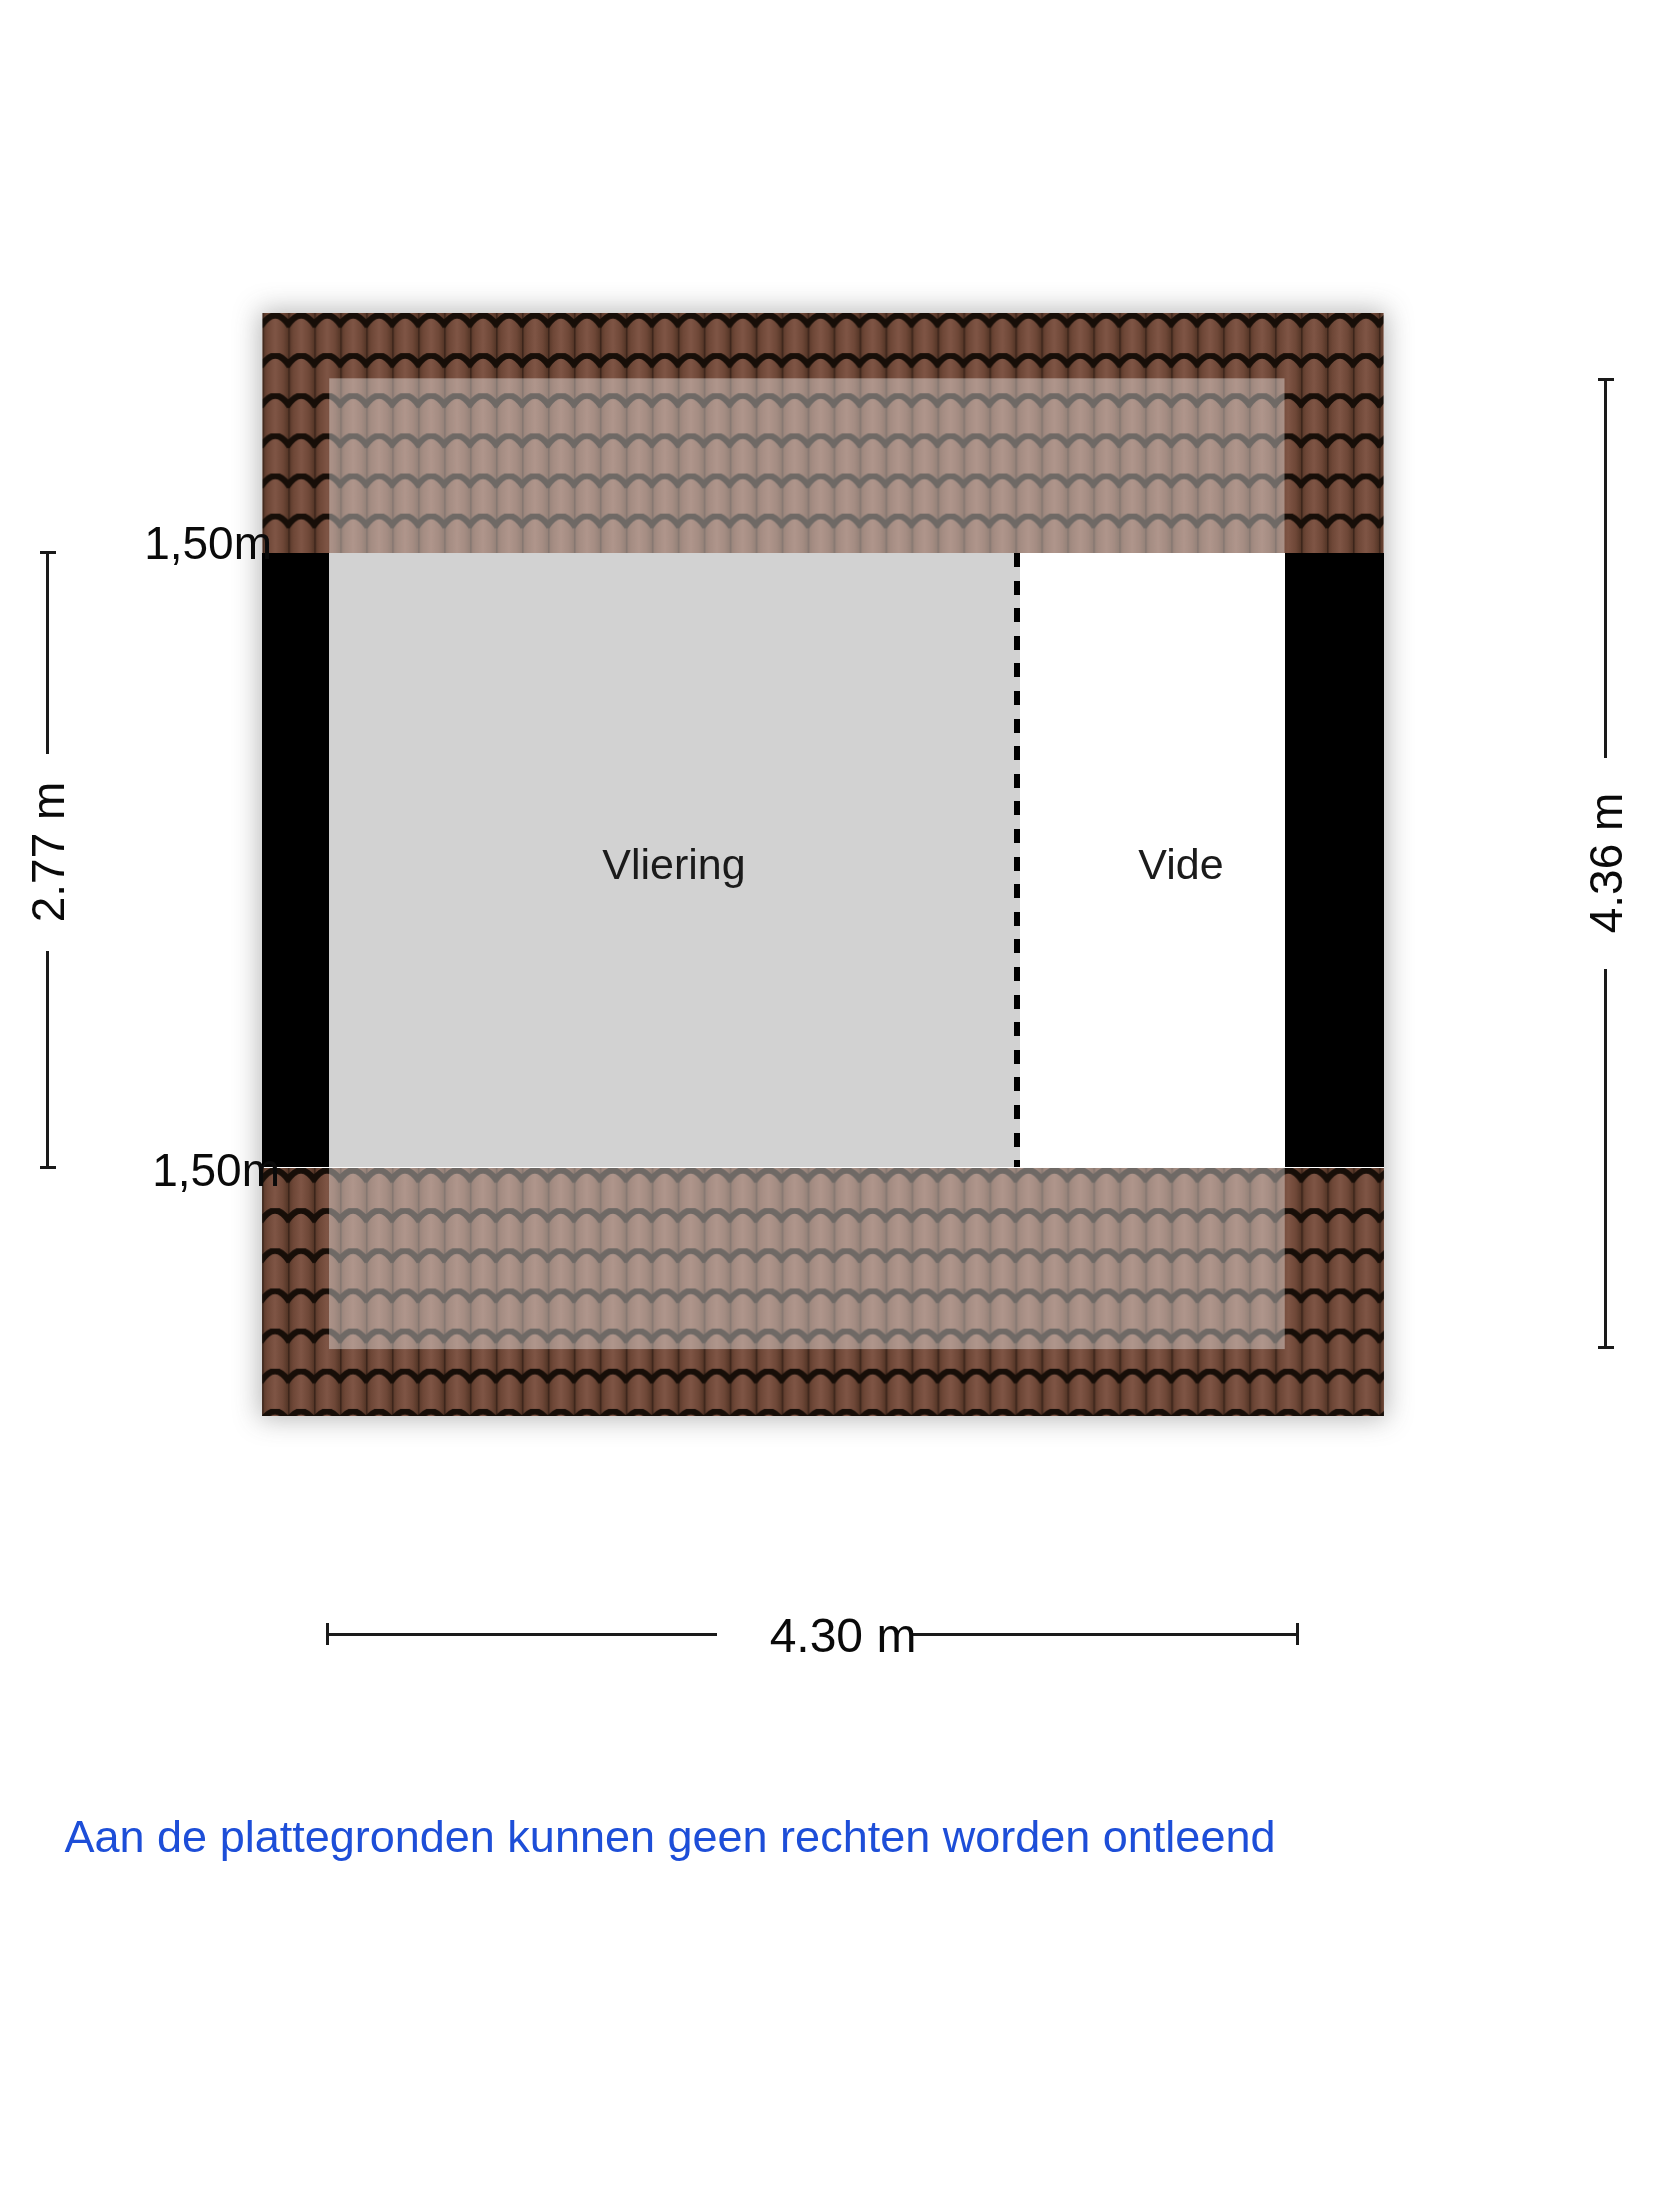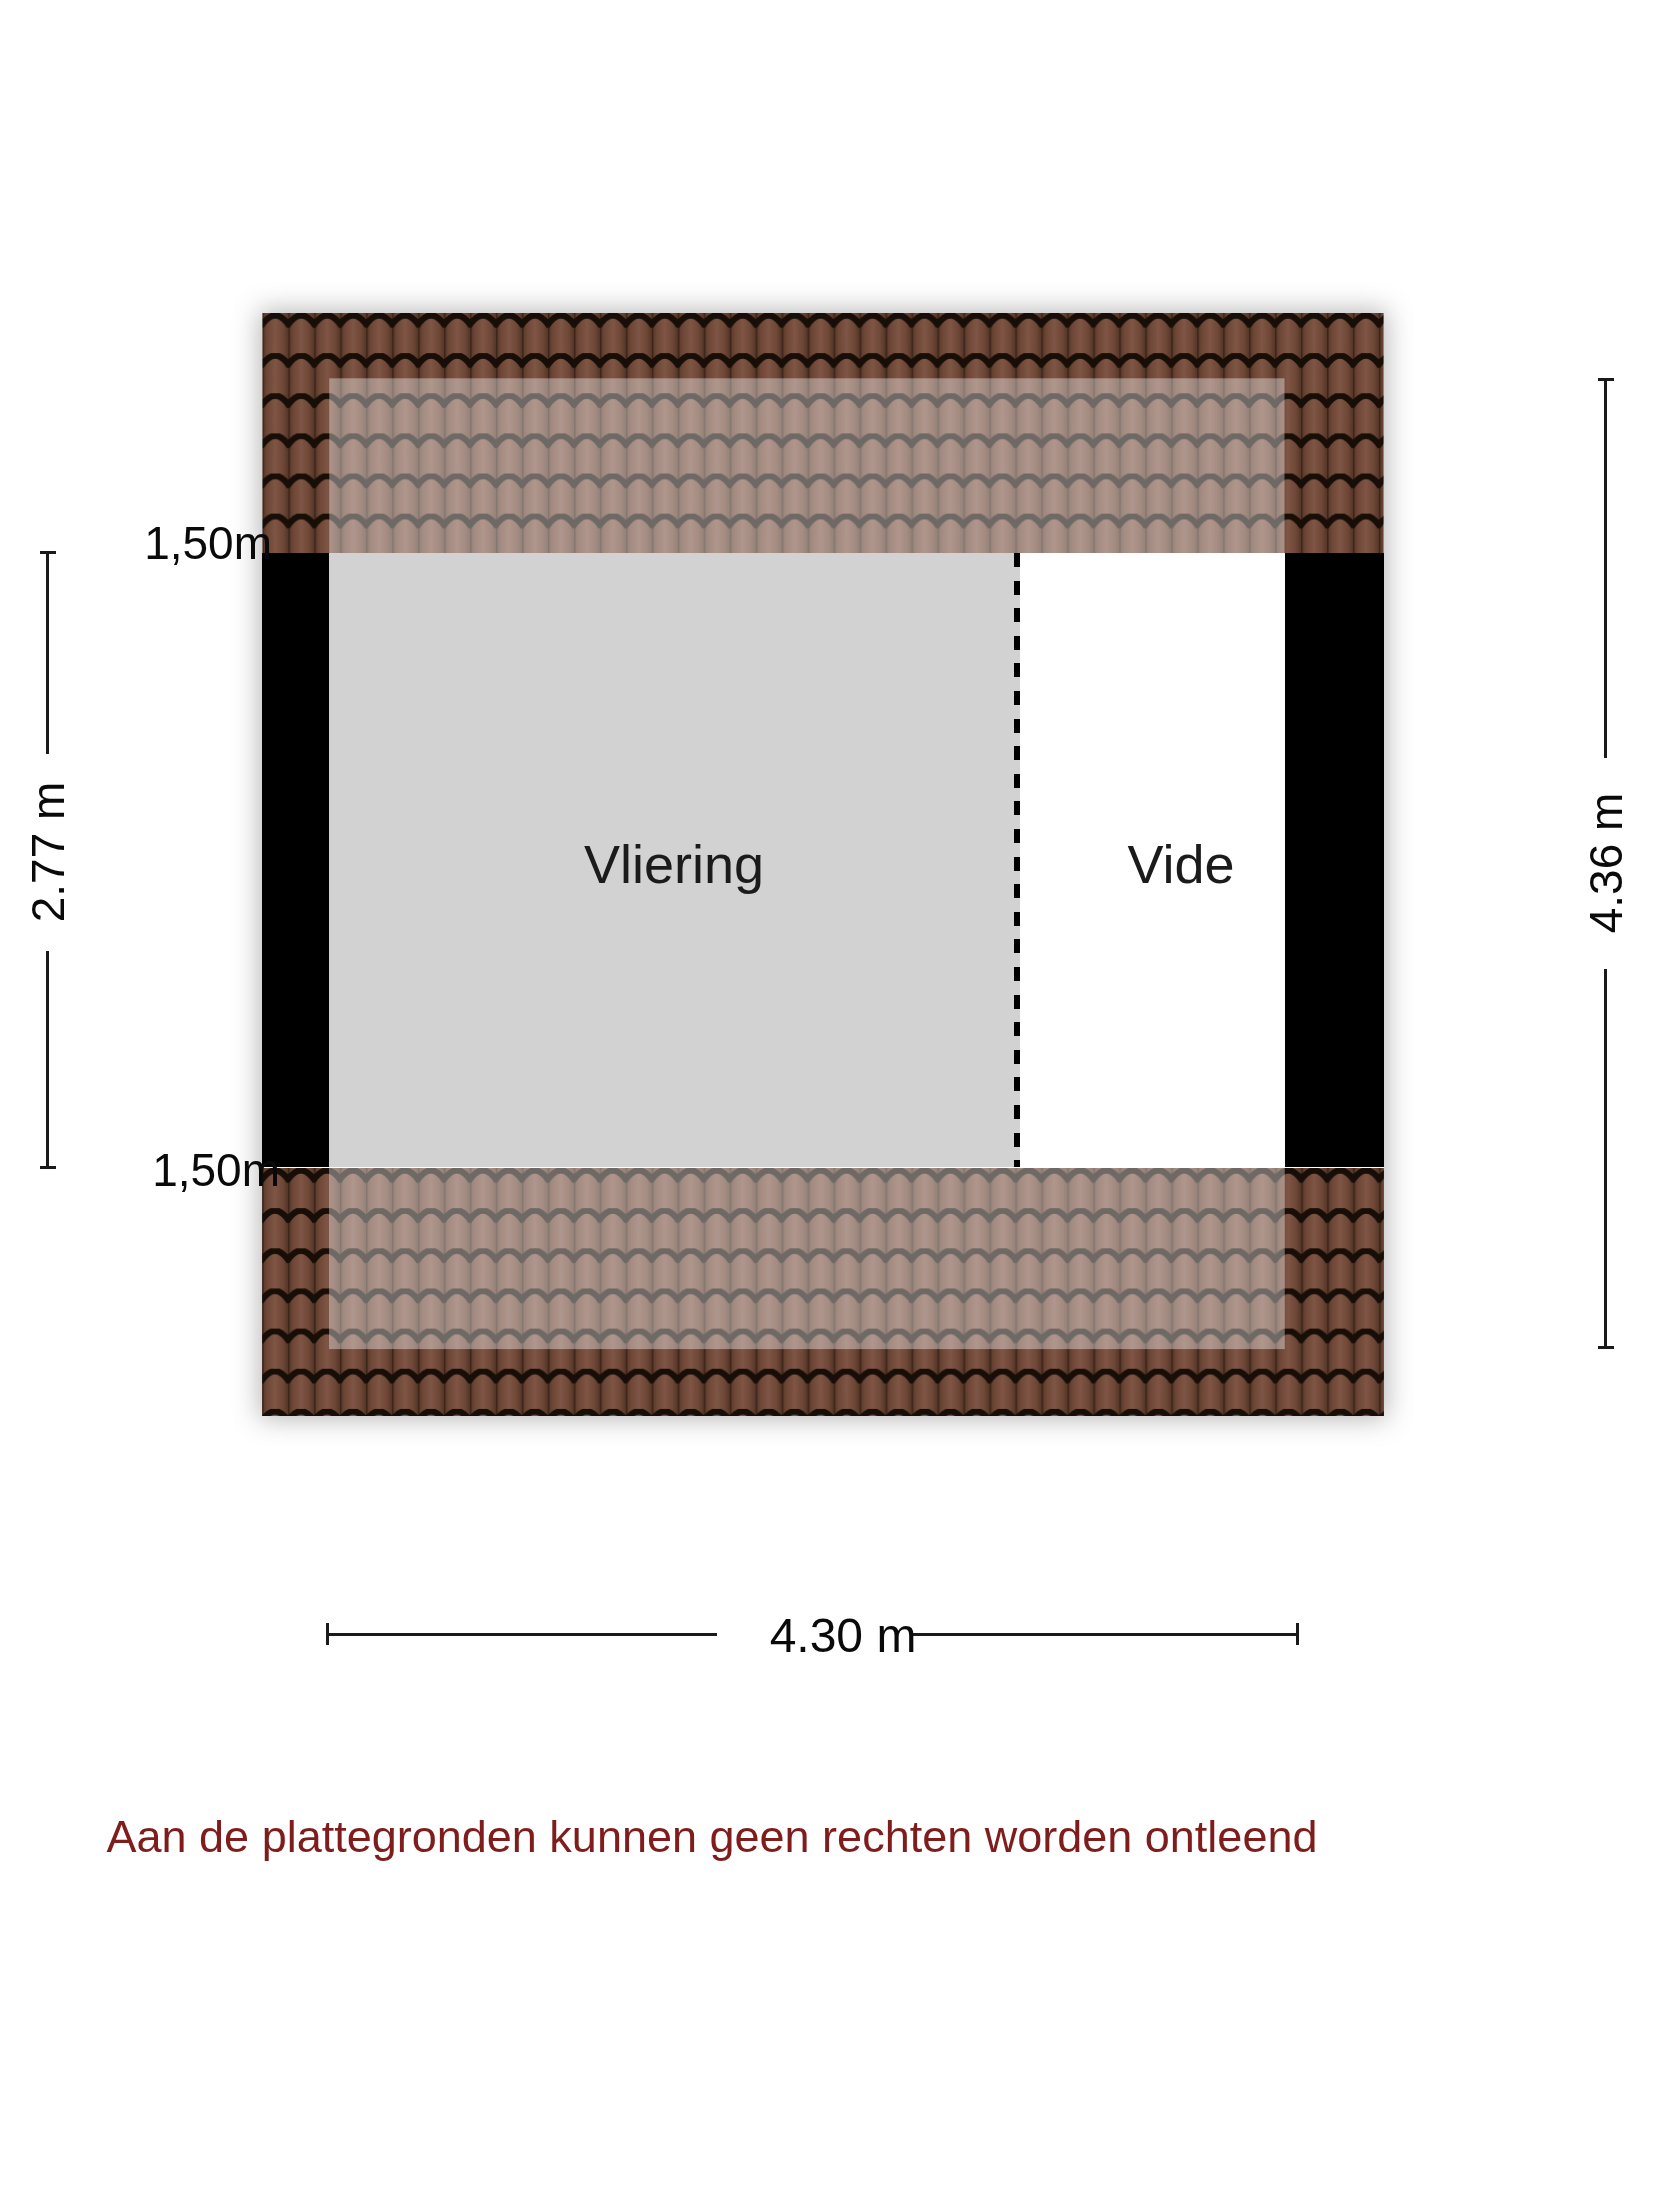--- a/index.html
+++ b/index.html
@@ -30,21 +30,21 @@
   .room-vide{left:758px;top:240px;width:265px;height:614px;background:var(--room-vide,#ffffff);}
 
   .divider-dashed{
     left:752px;top:240px;width:6.3px;height:614px;
     background:repeating-linear-gradient(180deg,
       var(--wall,#000) 0px, var(--wall,#000) 14px,
       transparent 14px, transparent 27.6px);
   }
 
   .room-label{
-    font-size:54px;line-height:43px;color:#1b1b1b;
+    font-size:43px;line-height:43px;color:#1b1b1b;
     transform:translate(-50%,-50%);white-space:nowrap;
   }
   .label-vliering{left:412px;top:551px;}
   .label-vide{left:919px;top:551px;}
 
   
   .dim-line{background:#1a1a1a;}
   .dim-label{
     font-size:46px;line-height:47px;color:#0a0a0a;white-space:nowrap;
   }
@@ -69,21 +69,21 @@
 
   .hline-bottom-a{left:328px;top:1633px;width:389px;height:3.2px;}
   .hline-bottom-b{left:912px;top:1633px;width:386px;height:3.2px;}
   .tick-bottom-left{left:326px;top:1623px;width:3.2px;height:22px;}
   .tick-bottom-right{left:1296px;top:1623px;width:3.2px;height:22px;}
   .dim-430{left:843px;top:1635px;font-size:48px;}
 
   
   .footer-line{
     left:0;width:1340px;text-align:center;
-    font-size:45px;line-height:52px;color:#7f1d1d;padding-left:42px;
+    font-size:45px;line-height:52px;color:#1d4ed8;
   }
   .footer-1{top:1811px;}
   .footer-2{top:1863px;}
 </style>
 </head>
 <body>
 
 <div id="canvas">
 
   <div class="abs floorplan">

